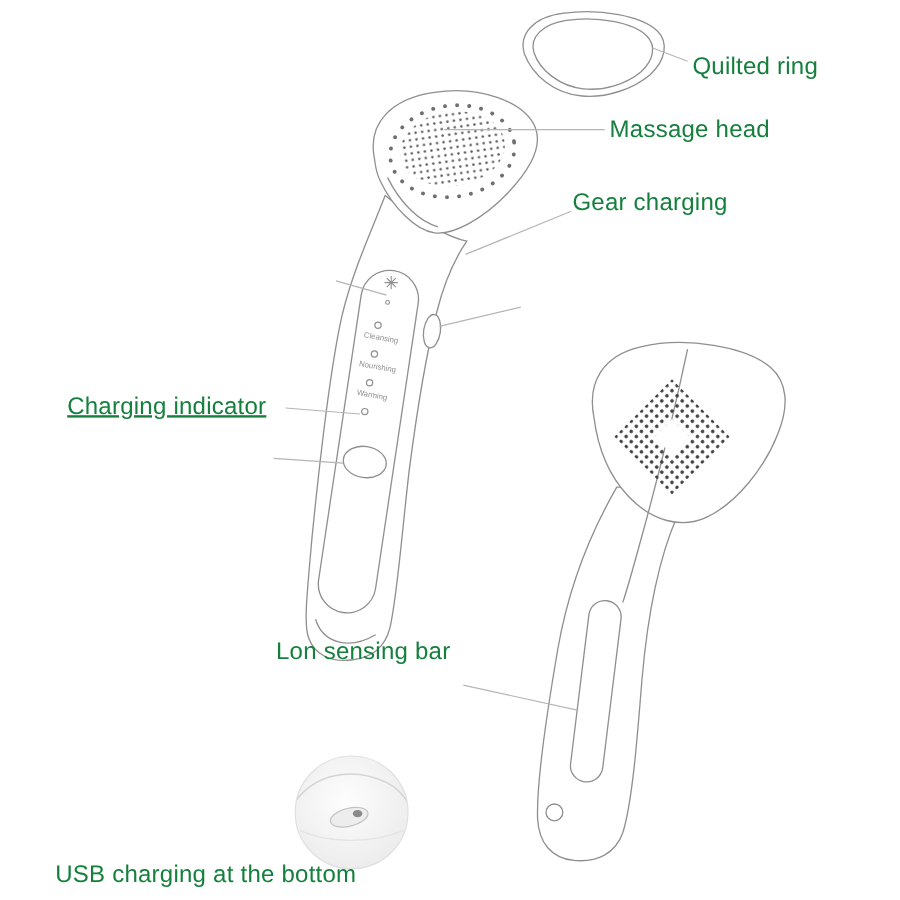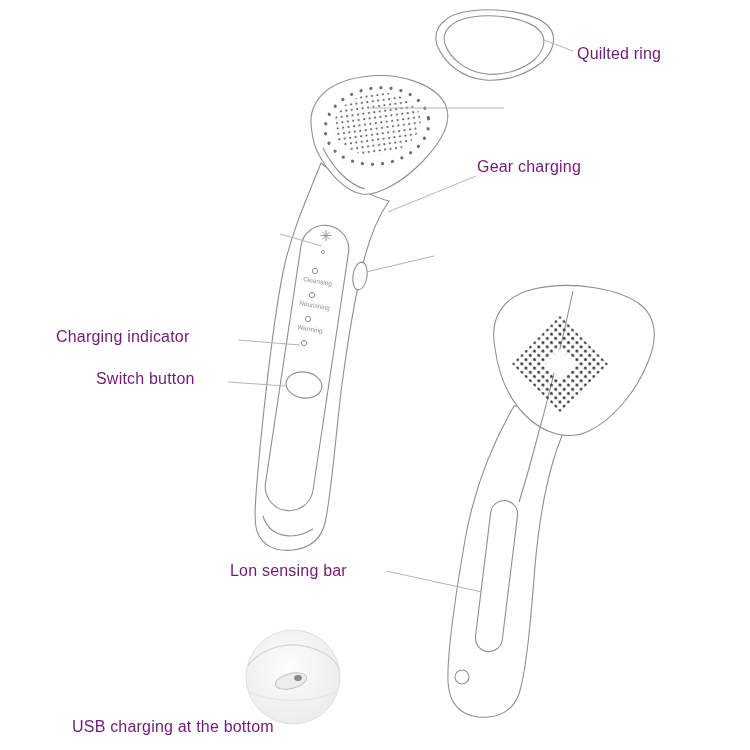--- a/index.html
+++ b/index.html
@@ -7,22 +7,22 @@
     position: relative;
     width: 750px;
     height: 750px;
     background: #ffffff;
     font-family: "Liberation Sans", sans-serif;
     overflow: hidden;
   }
   .stage svg { position: absolute; left: 0; top: 0; }
   .lbl {
     position: absolute;
-    font-size: 16px;
-    color: #701a75;
+    font-size: 20px;
+    color: #15803d;
     white-space: nowrap;
     letter-spacing: 0.2px;
   }
   .outline { stroke: #8f8f8f; stroke-width: 1.1; fill: none; }
   .filled  { stroke: #8f8f8f; stroke-width: 1.1; fill: #ffffff; }
   .callout { stroke: #b5b5b5; stroke-width: 1; fill: none; }
   .tiny { font: 6.5px "Liberation Sans", sans-serif; fill: #8f8f8f; }
 </style>
 </head>
 <body>
@@ -118,19 +118,19 @@
       <path class="callout" d="M476 176 L388 212"></path>
       <path class="callout" d="M280 234 L322 246"></path>
       <path class="callout" d="M434 256 L366 272"></path>
       <path class="callout" d="M238 340 L300 345"></path>
       <path class="callout" d="M228 382 L286 386"></path>
       <path class="callout" d="M386 571 L482 592"></path>
     </g>
   </svg>
 
   <div class="lbl" style="left:577px; top:45px;">Quilted ring</div>
+  <div class="lbl" style="left:508px; top:97px;">Massage head</div>
   <div class="lbl" style="left:477px; top:158px;">Gear charging</div>
-  <div class="lbl" style="left:56px;  top:328px;">Charging indicator</div>
-  <div class="lbl" style="left:96px;  top:370px;">Switch button</div>
-  <div class="lbl" style="left:230px; top:562px;">Lon sensing bar</div>
-  <div class="lbl" style="left:72px;  top:718px;">USB charging at the bottom</div>
+  <div class="lbl" style="left:56px;  top:328px;text-decoration:underline;">Charging indicator</div>
+  <div class="lbl" style="left:230px; top:532px;">Lon sensing bar</div>
+  <div class="lbl" style="left:46px;  top:718px;">USB charging at the bottom</div>
 
 </div>
 
 </body></html>

